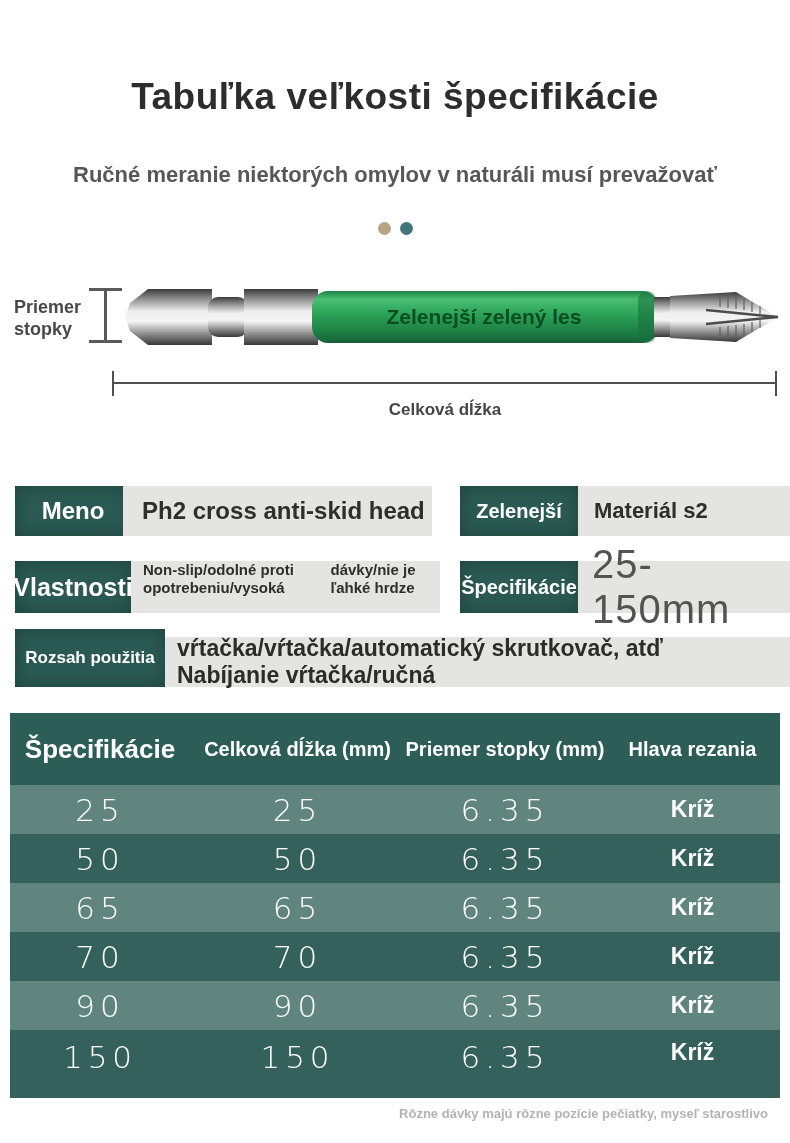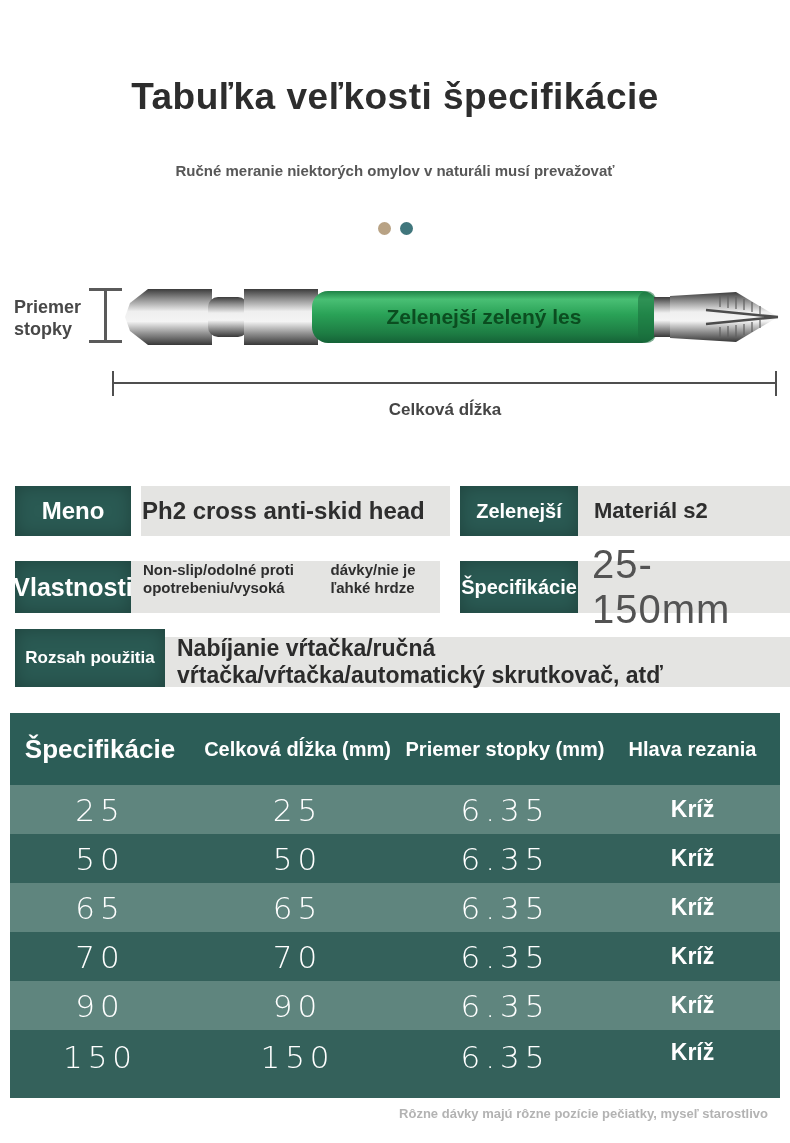--- a/index.html
+++ b/index.html
@@ -9,21 +9,21 @@
   }
   .abs{position:absolute;}
 
   
   .page-title{
     left:0;right:0;top:76px;text-align:center;
     font-size:37px;font-weight:700;color:#2d2d2d;letter-spacing:.5px;
   }
   .page-subtitle{
     left:0;right:0;top:162px;text-align:center;
-    font-size:15px;font-weight:700;color:#575757;
+    font-size:22px;font-weight:700;color:#575757;
   }
   .dots{left:0;right:0;top:222px;display:flex;justify-content:center;gap:9px;}
   .dot{width:13px;height:13px;border-radius:50%;}
   .dot-tan{background:#b8a284;}
   .dot-teal{background:#40767c;}
 
   
   .shank-label{
     left:14px;top:296px;font-size:18px;line-height:22px;
     font-weight:700;color:#484848;
@@ -45,21 +45,21 @@
   .spec-label{
     background:#2a5a53;color:#ffffff;font-weight:700;
     display:flex;align-items:center;justify-content:center;
     box-shadow:inset 0 0 18px rgba(0,0,0,.25);
   }
   .spec-value{
     background:#e4e4e2;color:#2e2e2e;font-weight:700;
     display:flex;align-items:center;
   }
   .name-box{left:15px;top:486px;width:116px;height:50px;font-size:24px;}
-  .name-value{left:141px;top:486px;width:309px;height:50px;font-size:24px;padding-left:1px;box-sizing:border-box;}
+  .name-value{left:123px;top:486px;width:309px;height:50px;font-size:24px;padding-left:19px;box-sizing:border-box;}
   .material-box{left:460px;top:486px;width:118px;height:50px;font-size:20px;}
   .material-value{left:578px;top:486px;width:212px;height:50px;font-size:22px;padding-left:16px;box-sizing:border-box;}
 
   .features-box{left:15px;top:561px;width:116px;height:52px;font-size:25px;}
   .features-value{left:131px;top:561px;width:309px;height:52px;font-size:15px;line-height:18px;
     padding-left:12px;box-sizing:border-box;flex-direction:row;justify-content:center;align-items:flex-start;}
   .size-box{left:460px;top:561px;width:118px;height:52px;font-size:20px;white-space:nowrap;overflow:visible;z-index:2;}
   .size-value{left:578px;top:561px;width:212px;height:52px;font-size:40px;font-weight:300;color:#535353;
     padding-left:14px;box-sizing:border-box;letter-spacing:1px;}
 
@@ -170,22 +170,22 @@
 <div class="abs spec-label features-box">Vlastnosti</div>
 <div class="abs spec-value features-value">
   <div>Non-slip/odolné proti opotrebeniu/vysoká</div>
   <div>dávky/nie je ľahké hrdze</div>
 </div>
 <div class="abs spec-label size-box">Špecifikácie</div>
 <div class="abs spec-value size-value">25-150mm</div>
 
 <div class="abs spec-label usage-box">Rozsah použitia</div>
 <div class="abs spec-value usage-value">
+  <div>vŕtačka/vŕtačka/automatický skrutkovač, atď</div>
   <div>Nabíjanie vŕtačka/ručná</div>
-  <div>vŕtačka/vŕtačka/automatický skrutkovač, atď</div>
 </div>
 
 <div class="abs spec-table">
   <div class="t-row t-head">
     <div class="cell c1 h1">Špecifikácie</div>
     <div class="cell c2 h2">Celková dĺžka (mm)</div>
     <div class="cell c3 h2">Priemer stopky (mm)</div>
     <div class="cell c4 h2">Hlava rezania</div>
   </div>
 

